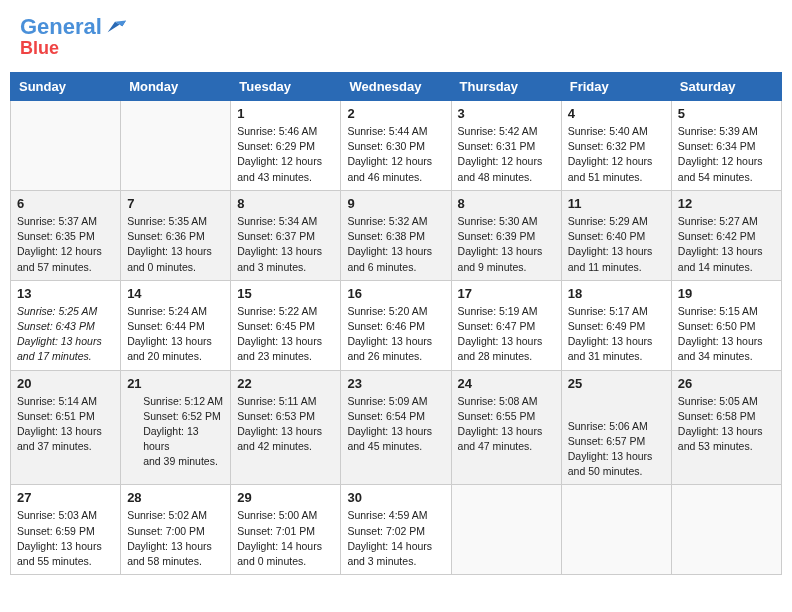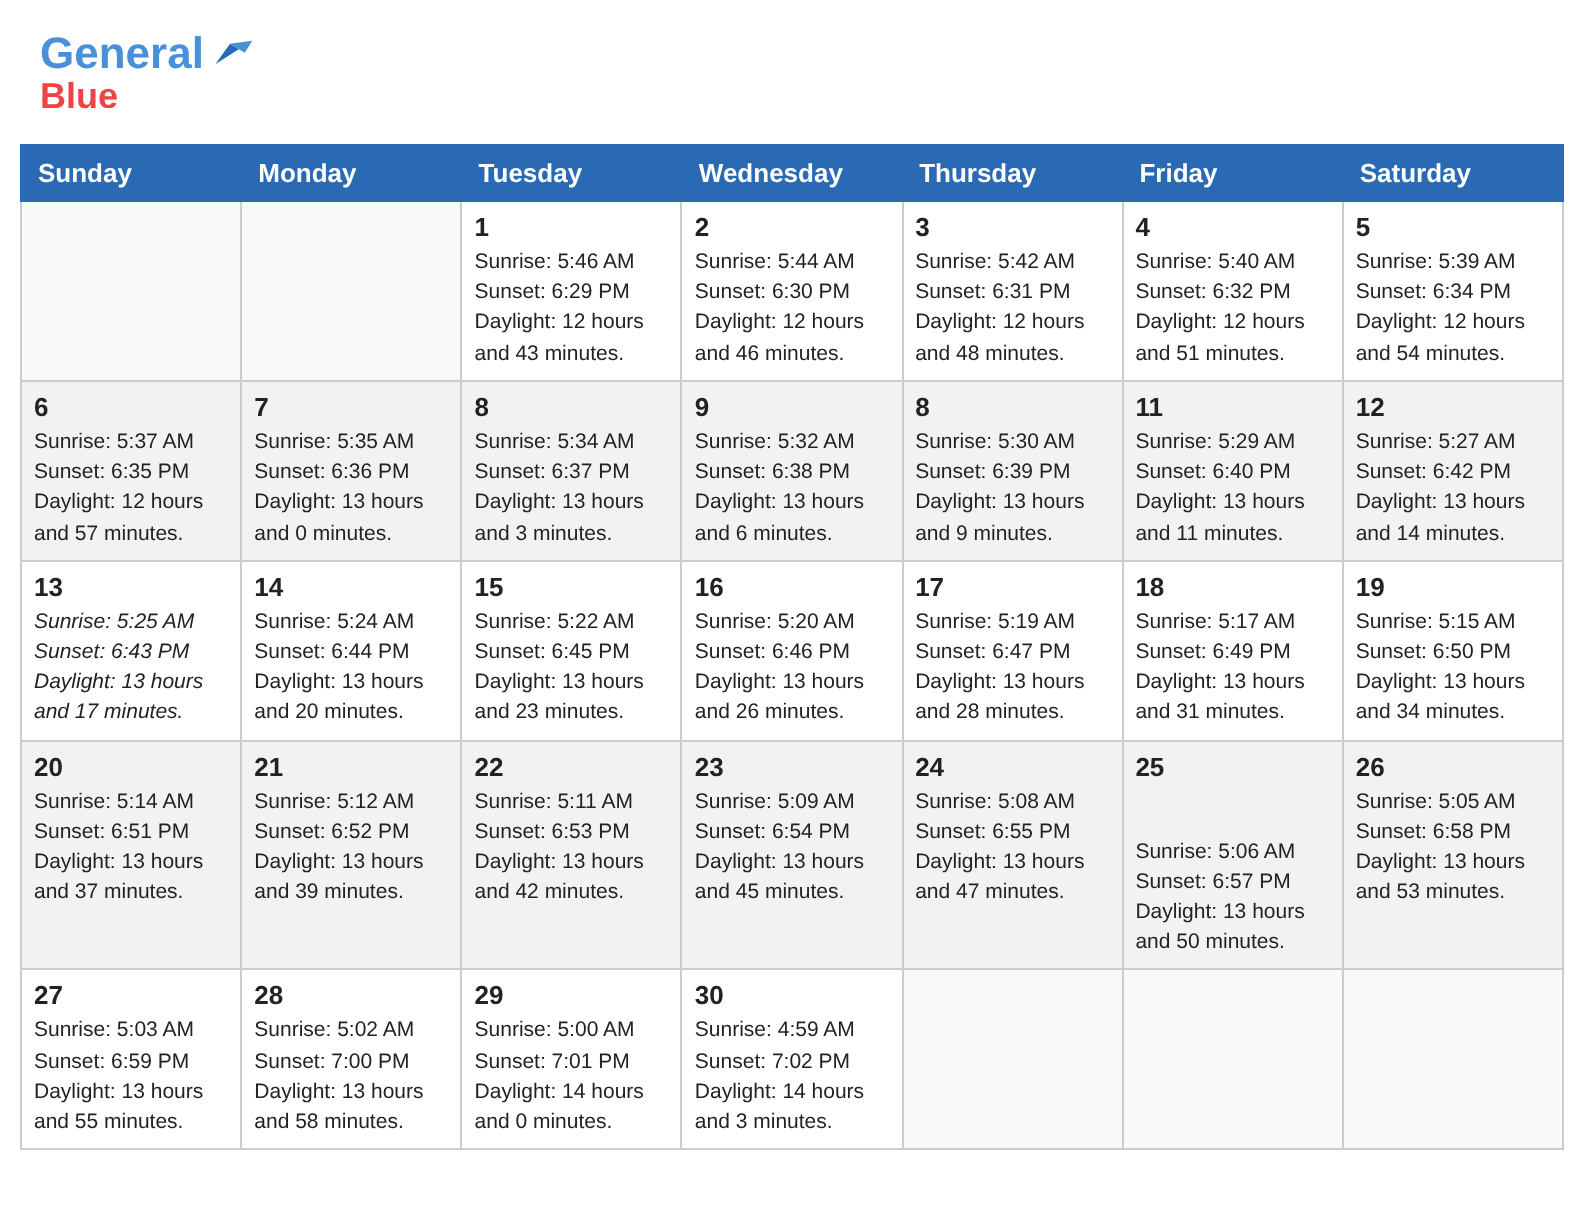--- a/index.html
+++ b/index.html
@@ -263,21 +263,21 @@
       <tr class="alt-row">
         <td>
           <div class="day-num">20</div>
           <div class="day-info" style="white-space: pre-line;">Sunrise: 5:14 AM
 Sunset: 6:51 PM
 Daylight: 13 hours
 and 37 minutes.</div>
         </td>
         <td>
           <div class="day-num">21</div>
-          <div class="day-info" style="white-space: pre-line;">Sunrise: 5:12 AM
+          <div class="day-info" style="white-space: pre-line; margin-left: 16px;">Sunrise: 5:12 AM
 Sunset: 6:52 PM
 Daylight: 13 hours
 and 39 minutes.</div>
         </td>
         <td>
           <div class="day-num">22</div>
           <div class="day-info" style="white-space: pre-line;">Sunrise: 5:11 AM
 Sunset: 6:53 PM
 Daylight: 13 hours
 and 42 minutes.</div>

